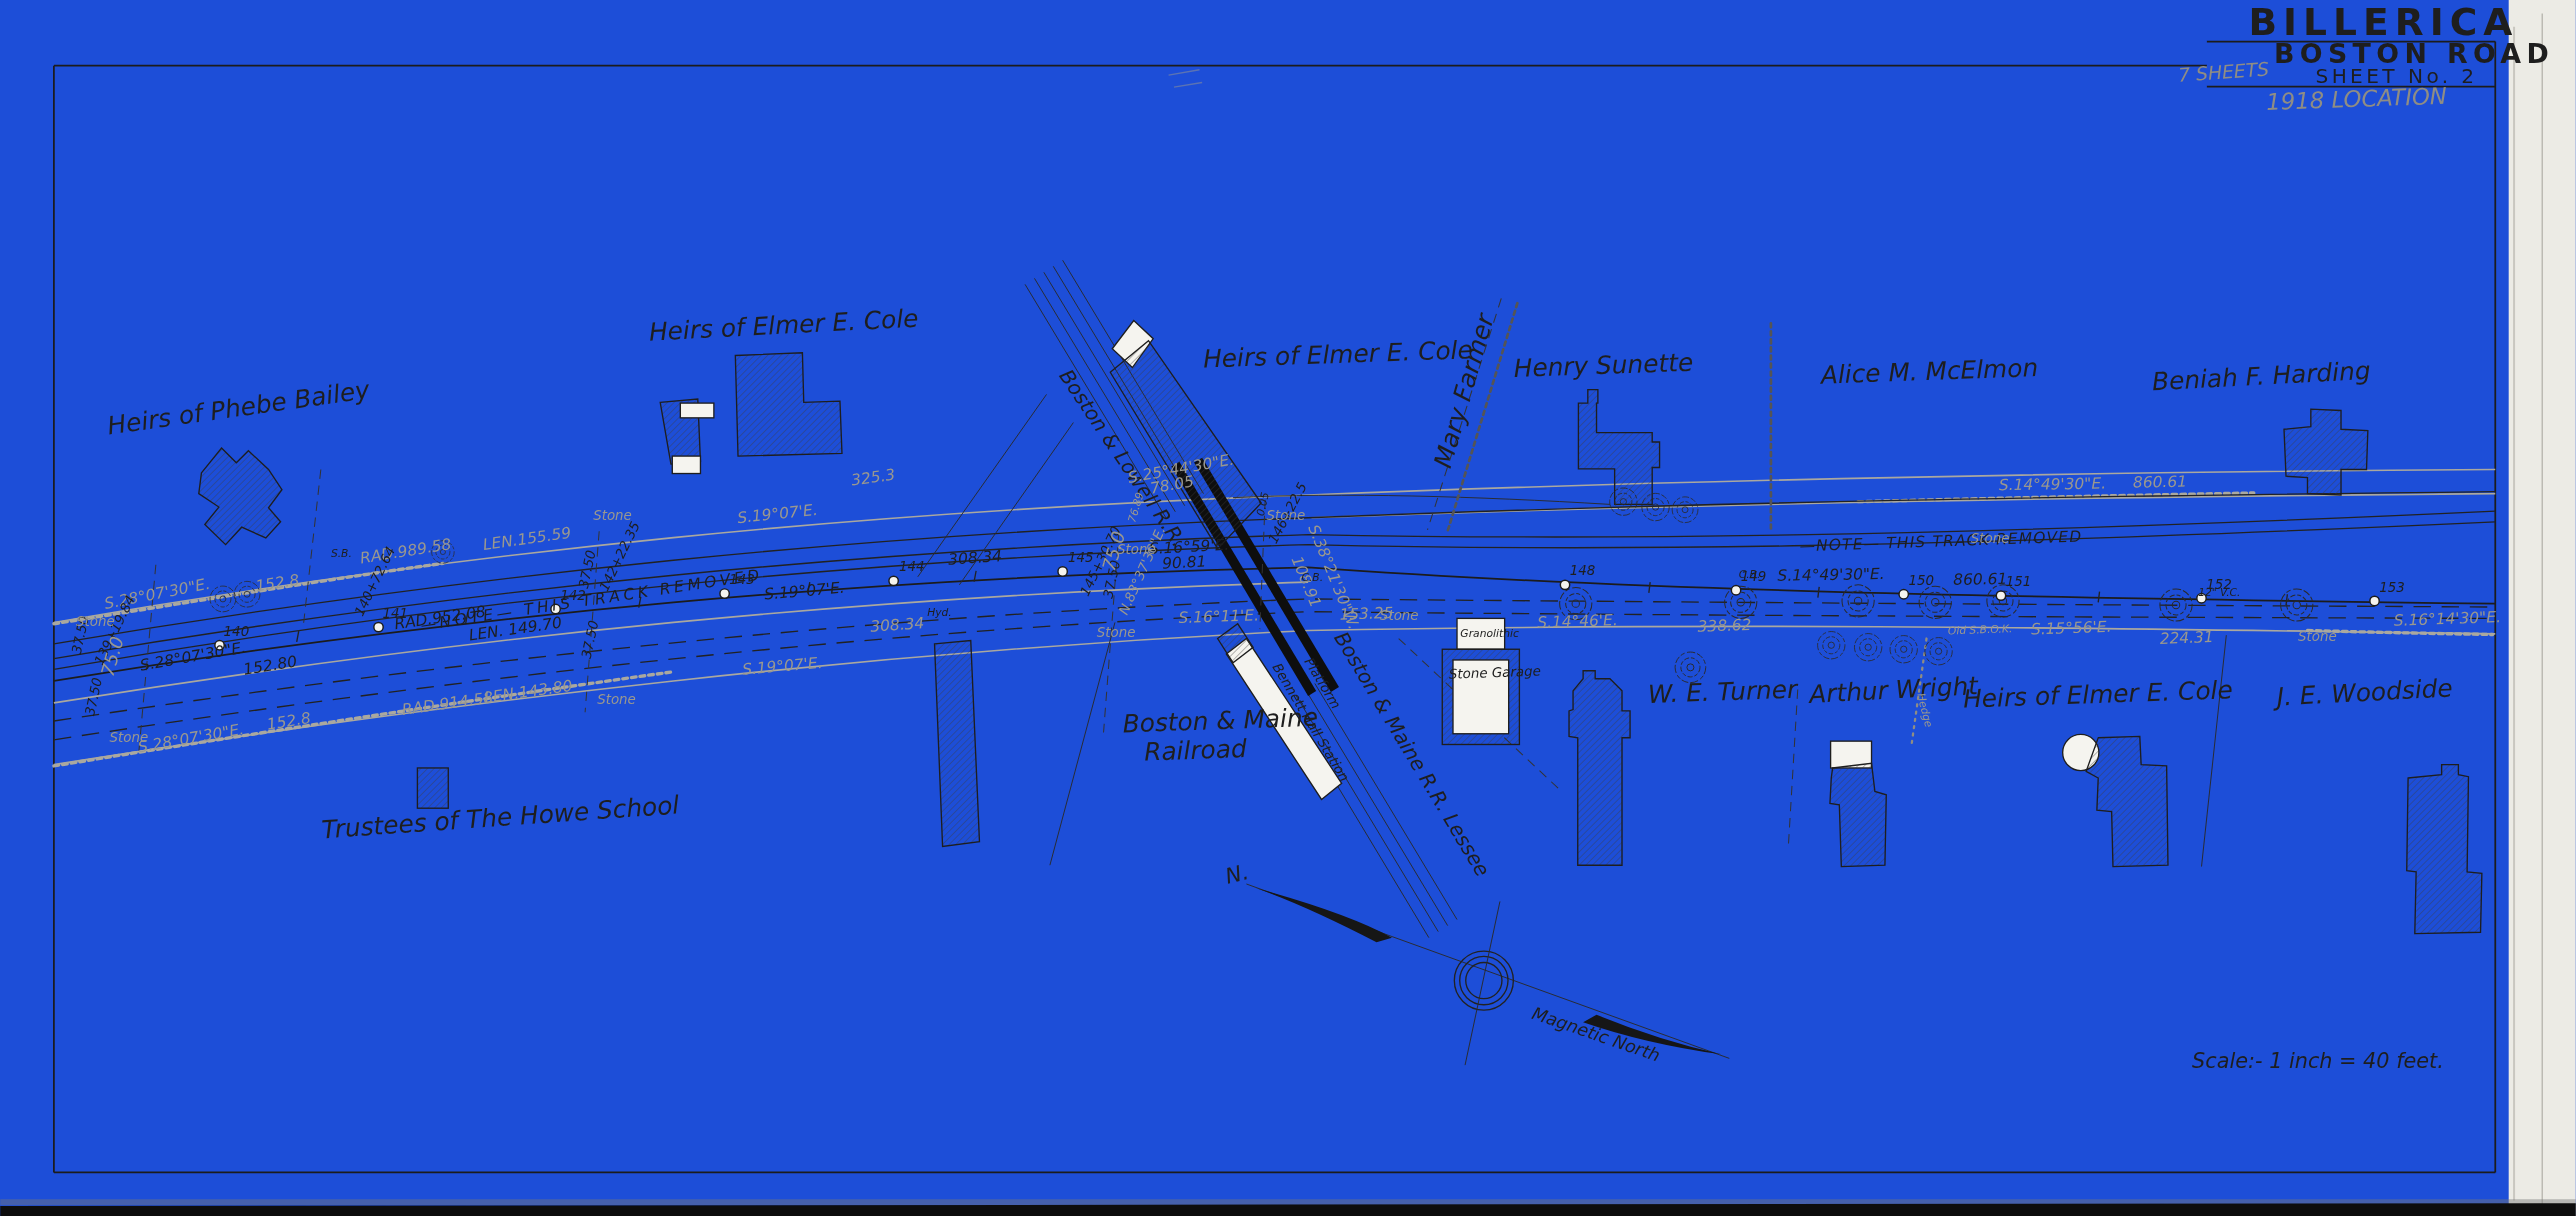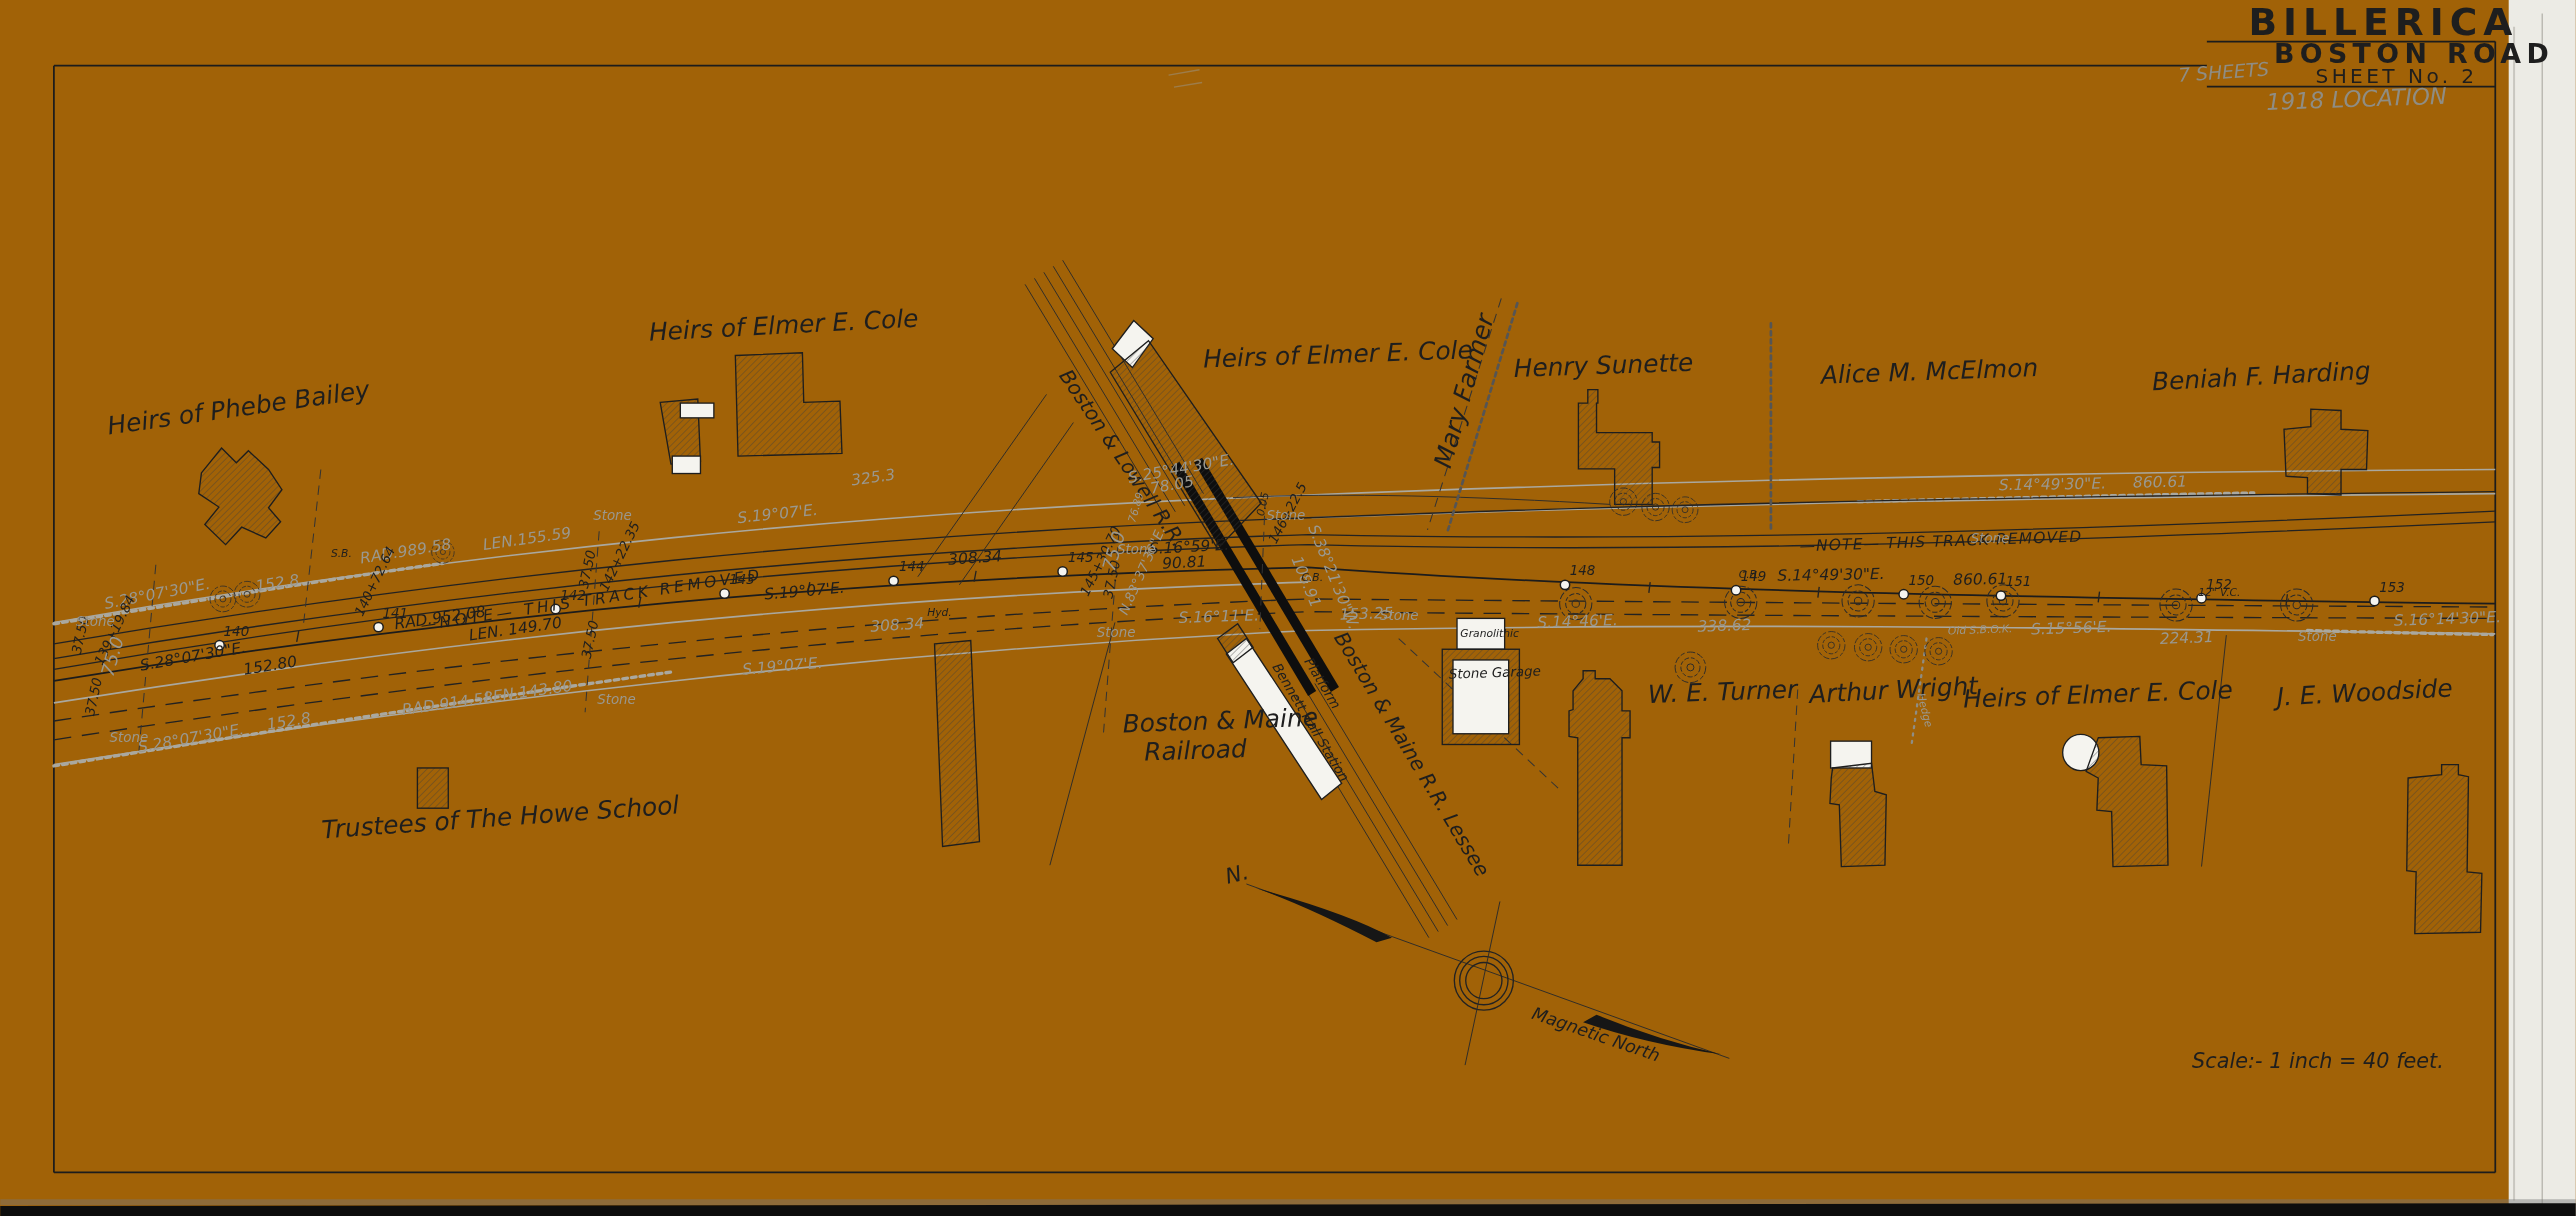--- a/index.html
+++ b/index.html
@@ -1,16 +1,16 @@
 <!DOCTYPE html>
 <html style="font-size:10.7px"><head>
 <meta charset="utf-8">
 <style>
   html,body{margin:0;padding:0;background:#e9e8e3;}
-  .page{position:relative;width:2576px;height:1216px;background:#a16207;overflow:hidden;}
+  .page{position:relative;width:2576px;height:1216px;background:#1d4ed8;overflow:hidden;}
   svg{position:absolute;left:0;top:0;}
   svg text{font-family:"DejaVu Sans",sans-serif;font-style:italic;}
   .ink{fill:#1e1e1e;}
   .grey{fill:#9a988f;}
   .pencil{fill:#8f8d84;}
   .owner{font-size:37px;}
   .rr{font-size:30px;}
   .survey{font-size:23px;}
   .small{font-size:20px;}
   .tiny{font-size:16px;}

